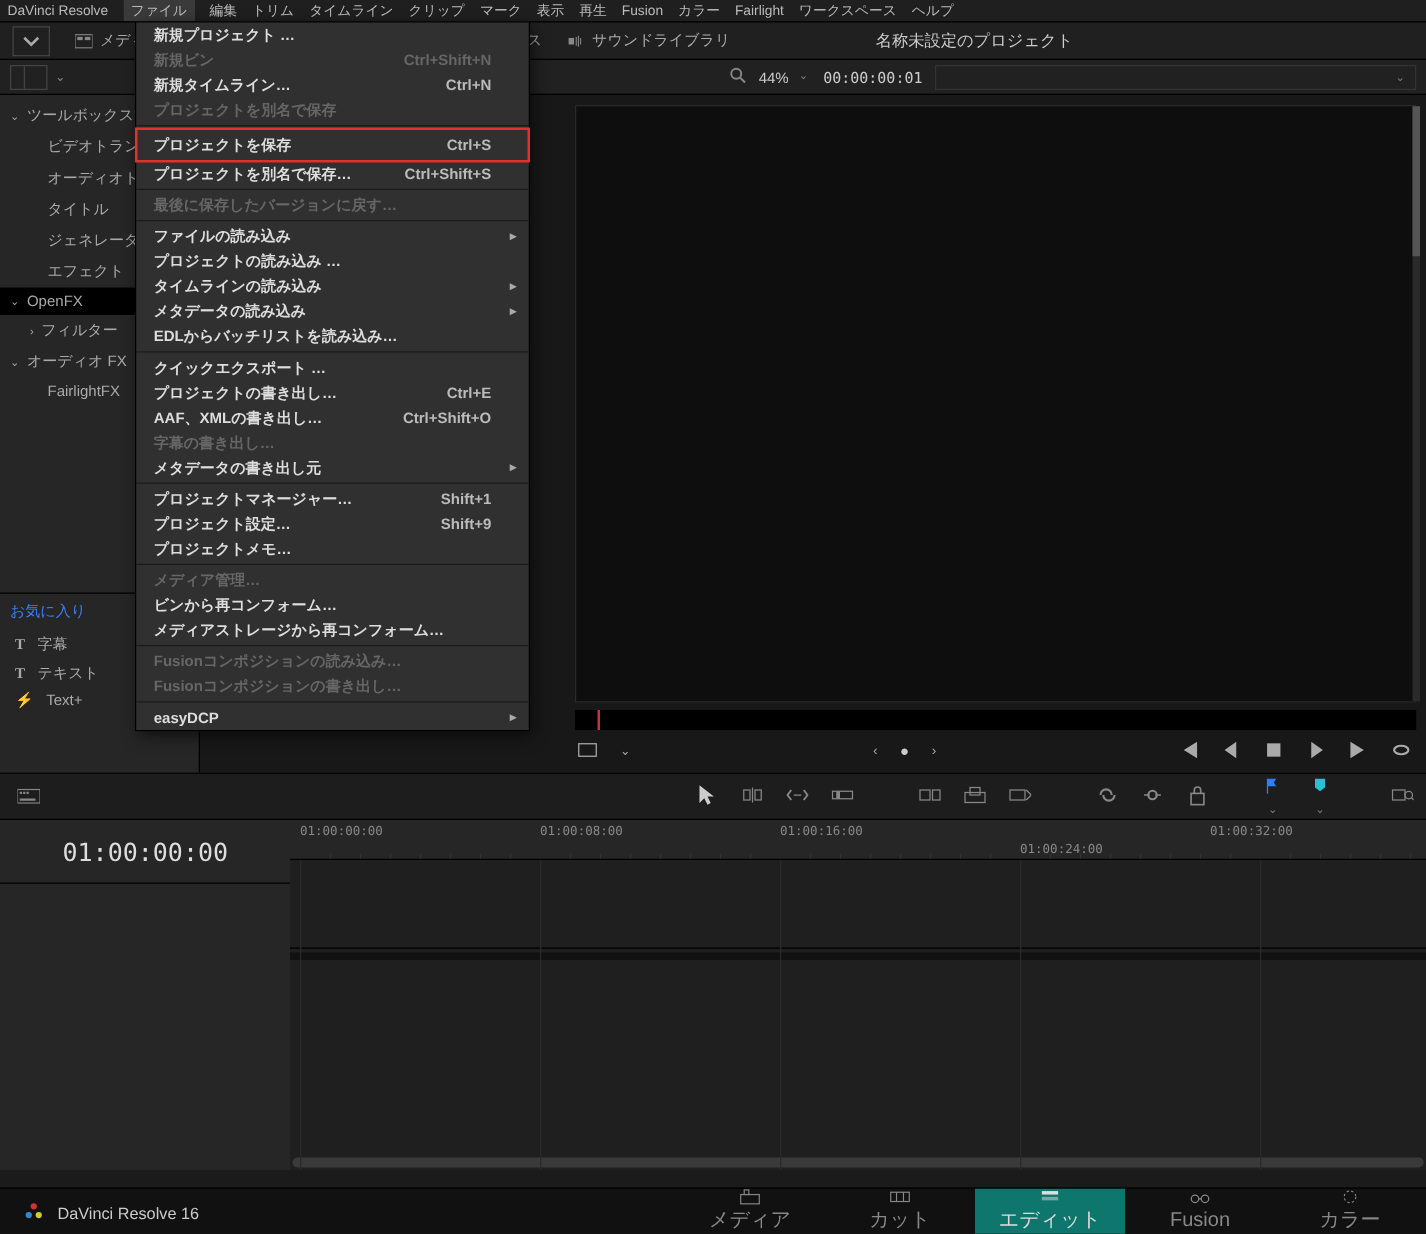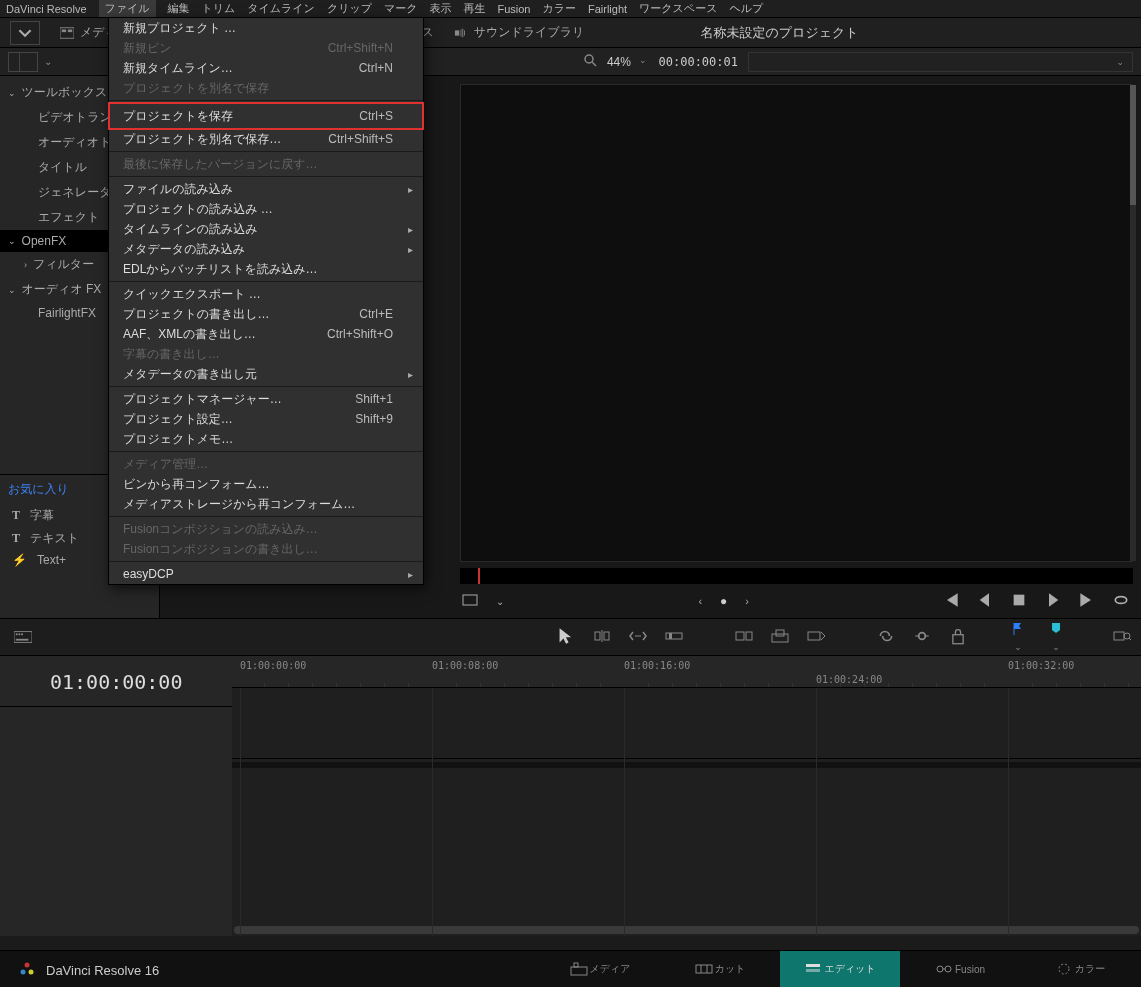--- a/index.html
+++ b/index.html
@@ -50,28 +50,28 @@
 .ruler { height:32px; background:#262626; border-bottom:1px solid #000; display:flex; position:relative; }
 .ruler .tick { position:absolute; top:4px; font-size:10px; font-family:monospace; color:#888; }
 .ruler .minor { position:absolute; top:0; bottom:0; width:1px; background:#333; }
 .tracks { flex:1; position:relative; background:#1f1f1f; }
 .tracks .vline { position:absolute; top:0; bottom:0; width:1px; background:#2a2a2a; }
 .tracks .hline { position:absolute; left:0; right:0; height:1px; background:#000; }
 .tracks .hscroll { position:absolute; left:2px; right:2px; bottom:2px; height:8px; background:#3a3a3a; border-radius:4px; }
 .bottom-nav { position:absolute; bottom:0; left:0; right:0; height:37px; background:#111; border-top:1px solid #000; display:flex; align-items:center; }
 .bottom-nav .app-label { display:flex; align-items:flex-end; gap:10px; margin-left:18px; font-size:13px; color:#ccc; }
 .bottom-nav .pages { position:absolute; left:540px; display:flex; height:100%; }
-.bottom-nav .page { width:120px; display:flex; flex-direction:row; align-items:center; justify-content:center; gap:2px; font-size:10px; color:#888; }
+.bottom-nav .page { width:120px; display:flex; flex-direction:column; align-items:center; justify-content:center; gap:2px; font-size:16px; color:#888; }
 .bottom-nav .page.active { background:#0f766e; color:#ddd; }
 .bottom-nav .page svg { width:18px; height:14px; fill:#888; }
 .bottom-nav .page.active svg { fill:#ddd; }
 
 
 .dropdown { position:absolute; left:108px; top:17px; width:316px; background:#303030; border:1px solid #000; box-shadow:2px 4px 12px rgba(0,0,0,.6); z-index:100; }
-.dropdown .mi { display:flex; align-items:center; height:20px; padding:0 14px; font-size:12px; color:#ddd; position:relative; }
+.dropdown .mi { display:flex; align-items:center; height:20px; padding:0 14px; font-size:12px; color:#ddd; position:relative;font-weight:bold; }
 .dropdown .mi.disabled { color:#666; }
 .dropdown .mi .shortcut { position:absolute; right:30px; color:#bbb; }
 .dropdown .mi.disabled .shortcut { color:#666; }
 .dropdown .mi .sub { position:absolute; right:10px; font-size:10px; color:#aaa; }
 .dropdown .sep { height:1px; background:#1a1a1a; margin:2px 0; }
 .dropdown .mi.highlight { outline:2px solid #e03030; outline-offset:-1px; height:26px; }
 .chev::after { content:"▸"; }
 
 svg.ico { width:14px; height:14px; }
 .flag-blue { fill:#2a7fff; }
@@ -330,21 +330,21 @@
         <div class="minor" style="left: 536px; height: 4px; top: auto; bottom: 0px;"></div>
         <div class="minor" style="left: 560px; height: 4px; top: auto; bottom: 0px;"></div>
         <div class="tick" style="left: 584px; margin-top: 14px;">01:00:24:00</div>
         <div class="minor" style="left: 608px; height: 4px; top: auto; bottom: 0px;"></div>
         <div class="minor" style="left: 632px; height: 4px; top: auto; bottom: 0px;"></div>
         <div class="minor" style="left: 656px; height: 4px; top: auto; bottom: 0px;"></div>
         <div class="minor" style="left: 680px; height: 4px; top: auto; bottom: 0px;"></div>
         <div class="minor" style="left: 704px; height: 4px; top: auto; bottom: 0px;"></div>
         <div class="minor" style="left: 728px; height: 4px; top: auto; bottom: 0px;"></div>
         <div class="minor" style="left: 752px; height: 4px; top: auto; bottom: 0px;"></div>
-        <div class="tick" style="left: 776px;">01:00:32:00</div>
+        <div class="tick" style="left: 736px;">01:00:32:00</div>
         <div class="minor" style="left: 800px; height: 4px; top: auto; bottom: 0px;"></div>
         <div class="minor" style="left: 824px; height: 4px; top: auto; bottom: 0px;"></div>
         <div class="minor" style="left: 848px; height: 4px; top: auto; bottom: 0px;"></div>
         <div class="minor" style="left: 872px; height: 4px; top: auto; bottom: 0px;"></div>
         <div class="minor" style="left: 896px; height: 4px; top: auto; bottom: 0px;"></div>
       </div>
     <div class="tracks" id="tracks">
       <div class="hline" style="top:70px;"></div>
       <div class="hline" style="top:74px;background:#111;height:6px;"></div>
       <div class="hscroll"></div>

